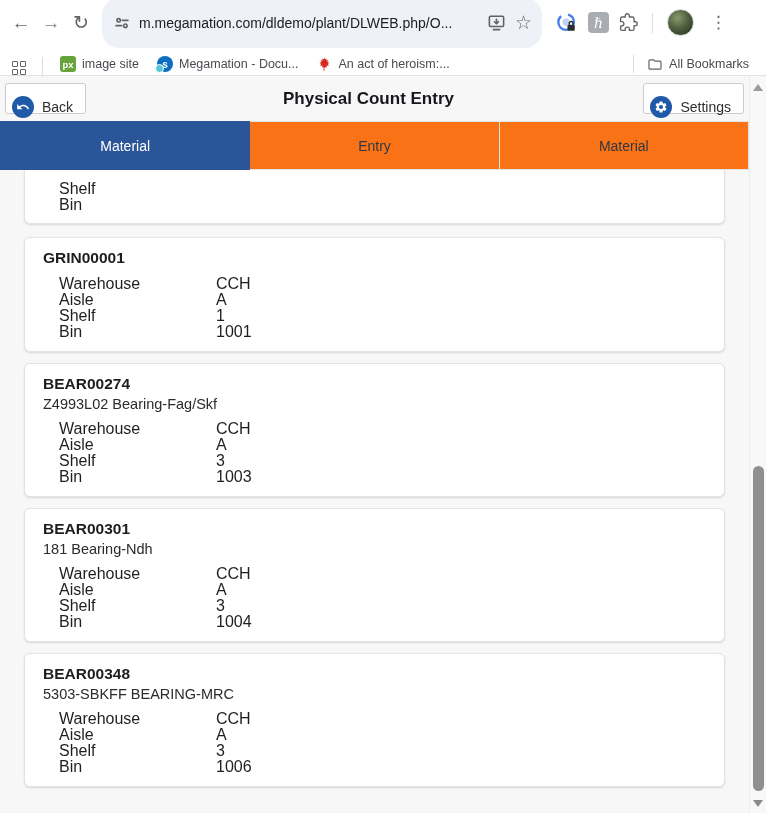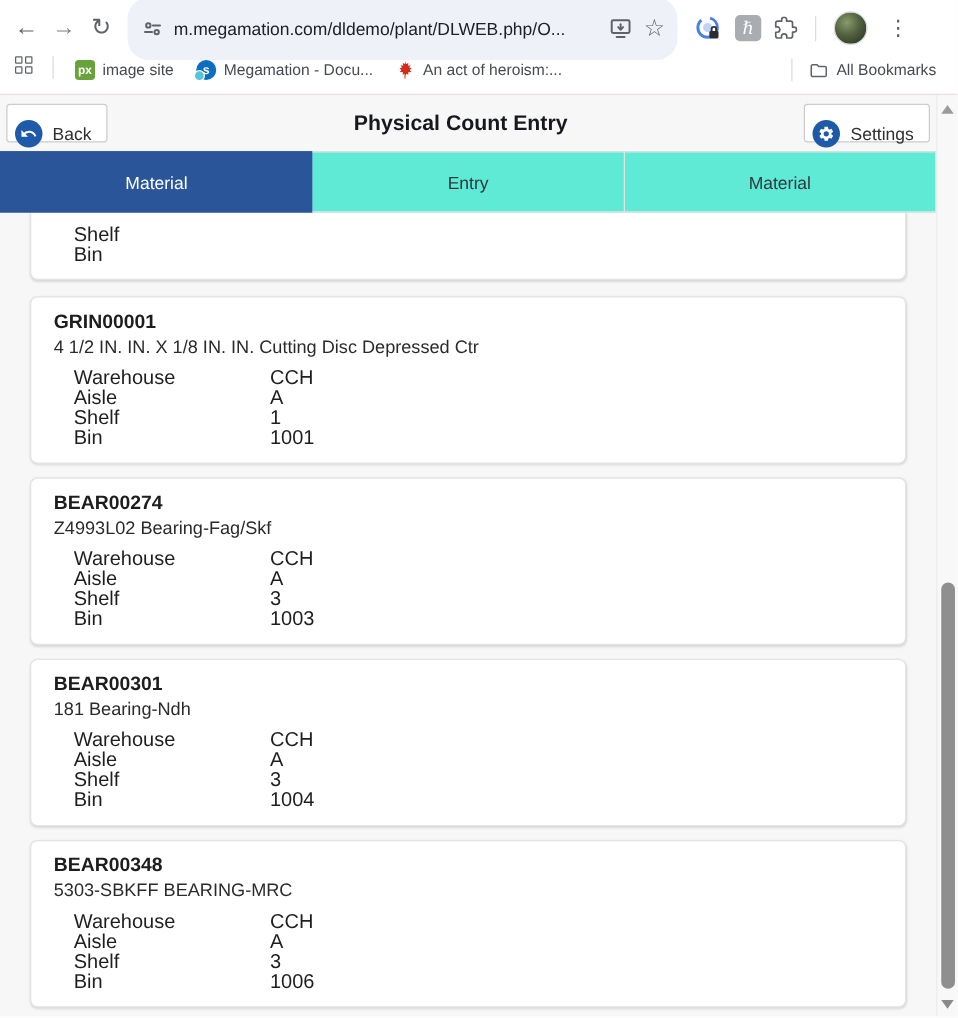--- a/index.html
+++ b/index.html
@@ -29,21 +29,21 @@
   .ext-area{display:flex;align-items:center;gap:10px;margin-left:14px;}
   .ext-lock{position:relative;width:22px;height:22px;}
   .ext-hbar{width:21px;height:21px;border-radius:4px;background:#a9adb2;color:#fff;display:flex;align-items:center;
     justify-content:center;font-family:"DejaVu Serif",serif;font-size:14px;}
   .chrome-sep{width:1px;height:20px;background:#dadce0;margin:0 4px;}
   .avatar{width:27px;height:27px;border-radius:50%;
     background:radial-gradient(circle at 38% 32%,#8a9a6e 0%,#51613f 45%,#222d1c 100%);
     border:1px solid #d7d7d7;}
   .kebab{font-size:17px;color:var(--chrome-icon);padding:0 6px;letter-spacing:0;}
   
-  .bookmarks-bar{height:31px;display:flex;align-items:flex-start;padding:0 10px;gap:4px;background:#fff;
+  .bookmarks-bar{height:31px;display:flex;align-items:flex-end;padding:0 10px;gap:4px;background:#fff;
     border-bottom:1px solid #e6e0de;font-size:12.5px;color:#474b50;}
   .apps-grid{display:grid;grid-template-columns:6px 6px;grid-template-rows:6px 6px;gap:2px;margin:0 6px 0 2px;}
   .apps-grid span{border:1.6px solid #5f6368;border-radius:1px;}
   .bm-sep{width:1px;height:18px;background:#dadce0;margin:0 6px;}
   .bm-item{display:flex;align-items:center;gap:6px;padding:3px 7px;border-radius:6px;}
   .bm-fav{width:16px;height:16px;display:flex;align-items:center;justify-content:center;flex:0 0 auto;}
   .fav-px{background:#67a33a;color:#fff;border-radius:3px;font-size:9.5px;font-weight:bold;width:16px;height:16px;
     display:flex;align-items:center;justify-content:center;}
   .fav-s{position:relative;width:16px;height:16px;border-radius:50%;background:#0b6ec0;color:#fff;font-size:10px;
     font-weight:bold;display:flex;align-items:center;justify-content:center;}
@@ -54,21 +54,21 @@
   .app{position:relative;height:737px;background:var(--page-bg);}
   .app-inner{margin-right:17px;height:100%;}
   .app-header{position:relative;height:45px;display:flex;align-items:center;justify-content:space-between;padding:0 5px;}
   .app-title{position:absolute;left:0;right:12px;text-align:center;font-size:17px;font-weight:bold;color:#16181d;
     pointer-events:none;}
   .btn-chip{display:flex;align-items:center;gap:8px;height:31px;padding:16px 12px 0 6px;background:#fff;
     border:1px solid #ccc;border-radius:3px;font-size:14px;color:#2f2f2f;position:relative;z-index:1;}
   .circle-icon{width:22px;height:22px;border-radius:50%;background:var(--icon-blue);display:flex;align-items:center;
     justify-content:center;flex:0 0 auto;}
   .tabs{display:flex;height:49px;}
-  .tab{flex:1;display:flex;align-items:center;justify-content:center;font-size:14px;color:#303743;background:#5eead4;
+  .tab{flex:1;display:flex;align-items:center;justify-content:center;font-size:14px;color:#303743;background:#f97316;
     border:1px solid #e3e3e3;border-left:none;}
   .tab:first-child{border-left:1px solid #e3e3e3;}
   .tab.active{background:var(--accent);color:#fff;border-color:var(--accent);}
   
   .content{padding:0 24px;}
   .card{background:#fff;border:1px solid #e3e3e3;border-radius:6px;box-shadow:0 1px 2px rgba(0,0,0,.13);
     padding:11px 0 11px;margin-bottom:11px;}
   .card.partial{border-radius:0 0 6px 6px;border-top:none;padding:2px 0 10px;margin-bottom:13px;}
   .card-code{font-size:15.5px;font-weight:bold;color:#1d1d1d;padding:0 18px;}
   .card-desc{font-size:14.5px;color:#2b2b2b;padding:3px 18px 0;}
@@ -215,21 +215,20 @@
             <div class="field-row">
               <div class="field-label">Bin</div>
               <div class="field-value"></div>
             </div>
           </div>
       </div>
 
       <div>
   <div class="card">
     <div class="card-code">GRIN00001</div>
-    <div class="card-desc">4 1/2 IN. IN. X 1/8 IN. IN. Cutting Disc Depressed Ctr</div>
     <div class="card-fields">
               <div class="field-row">
                 <div class="field-label">Warehouse</div>
                 <div class="field-value">CCH</div>
               </div>
               <div class="field-row">
                 <div class="field-label">Aisle</div>
                 <div class="field-value">A</div>
               </div>
               <div class="field-row">

